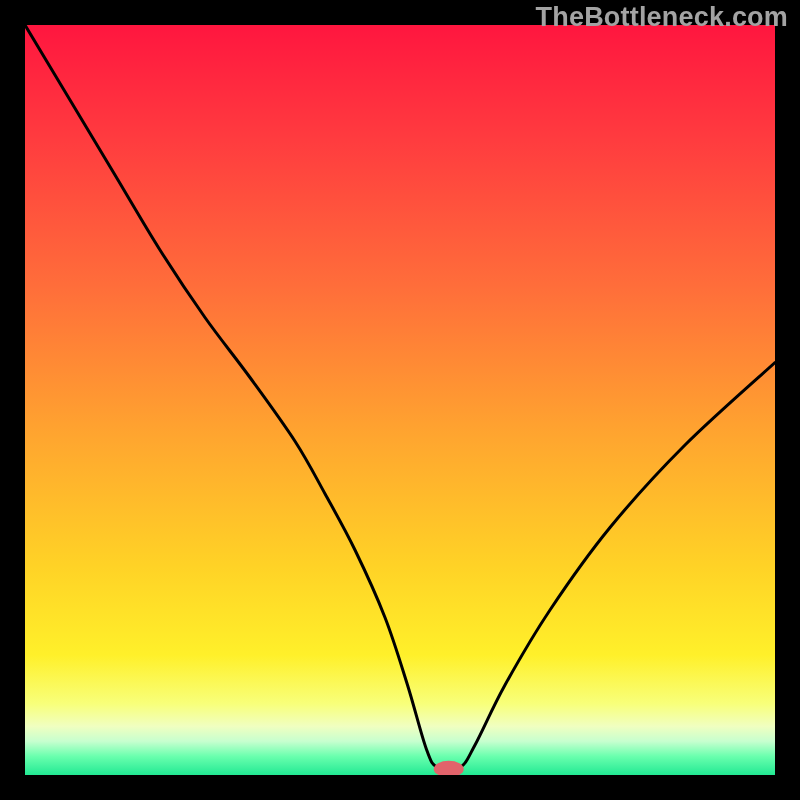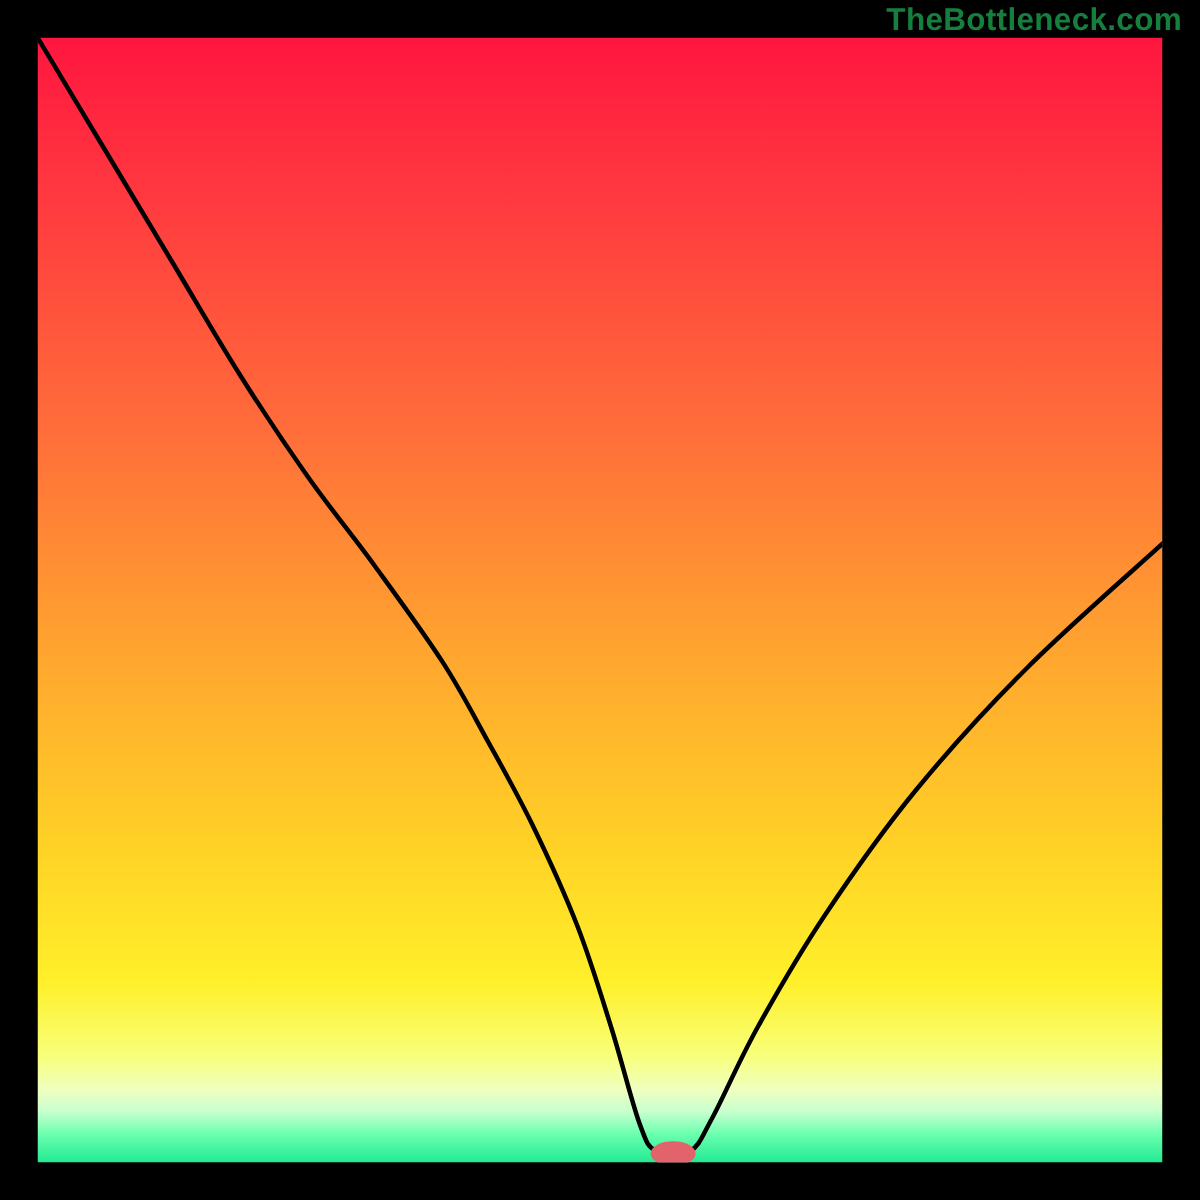--- a/index.html
+++ b/index.html
@@ -14,23 +14,23 @@
   .frame {
     position: relative;
     width: 800px;
     height: 800px;
     background: #000;
   }
   .watermark {
     position: absolute;
     top: 2px;
     right: 12px;
-    font-size: 21px;
+    font-size: 27px;
     font-weight: 600;
-    color: #15803d;
+    color: #a3a3a3;
     letter-spacing: 0.2px;
     z-index: 10;
   }
   .plot {
     position: absolute;
     left: 25px;
     top: 25px;
     width: 750px;
     height: 750px;
   }

